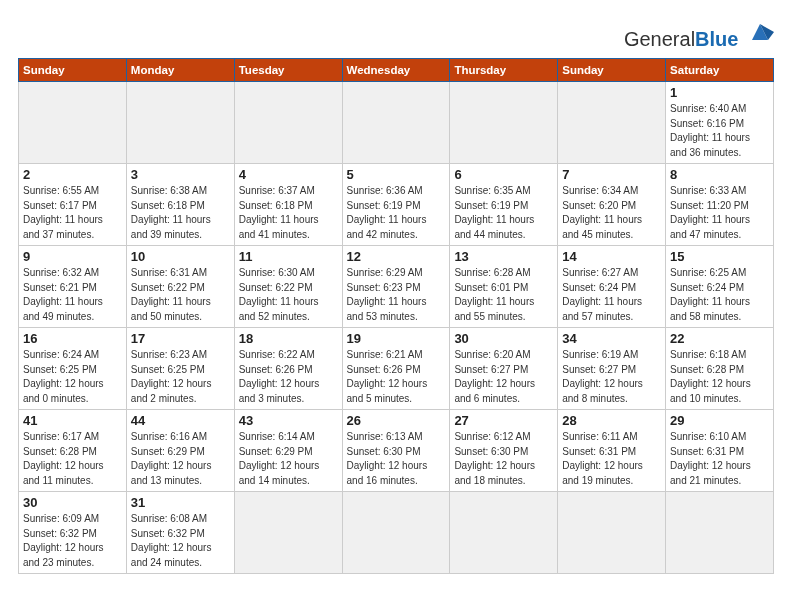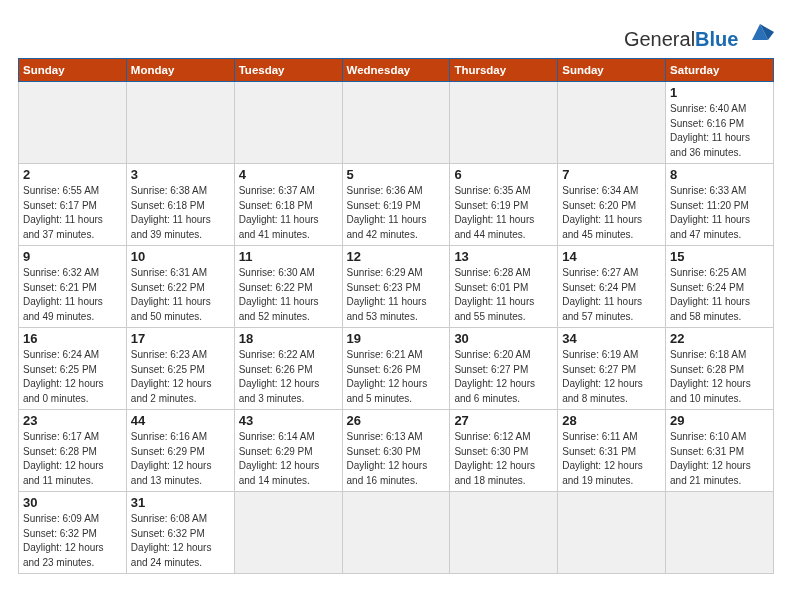--- a/index.html
+++ b/index.html
@@ -296,21 +296,21 @@
           <td>
             <span class="day-number">22</span>
             <div class="day-info">Sunrise: 6:18 AM
 Sunset: 6:28 PM
 Daylight: 12 hours
 and 10 minutes.</div>
           </td>
         </tr>
         <tr>
           <td>
-            <span class="day-number">23</span>
+            <span class="day-number">41</span>
             <div class="day-info">Sunrise: 6:17 AM
 Sunset: 6:28 PM
 Daylight: 12 hours
 and 11 minutes.</div>
           </td>
           <td>
             <span class="day-number">44</span>
             <div class="day-info">Sunrise: 6:16 AM
 Sunset: 6:29 PM
 Daylight: 12 hours

